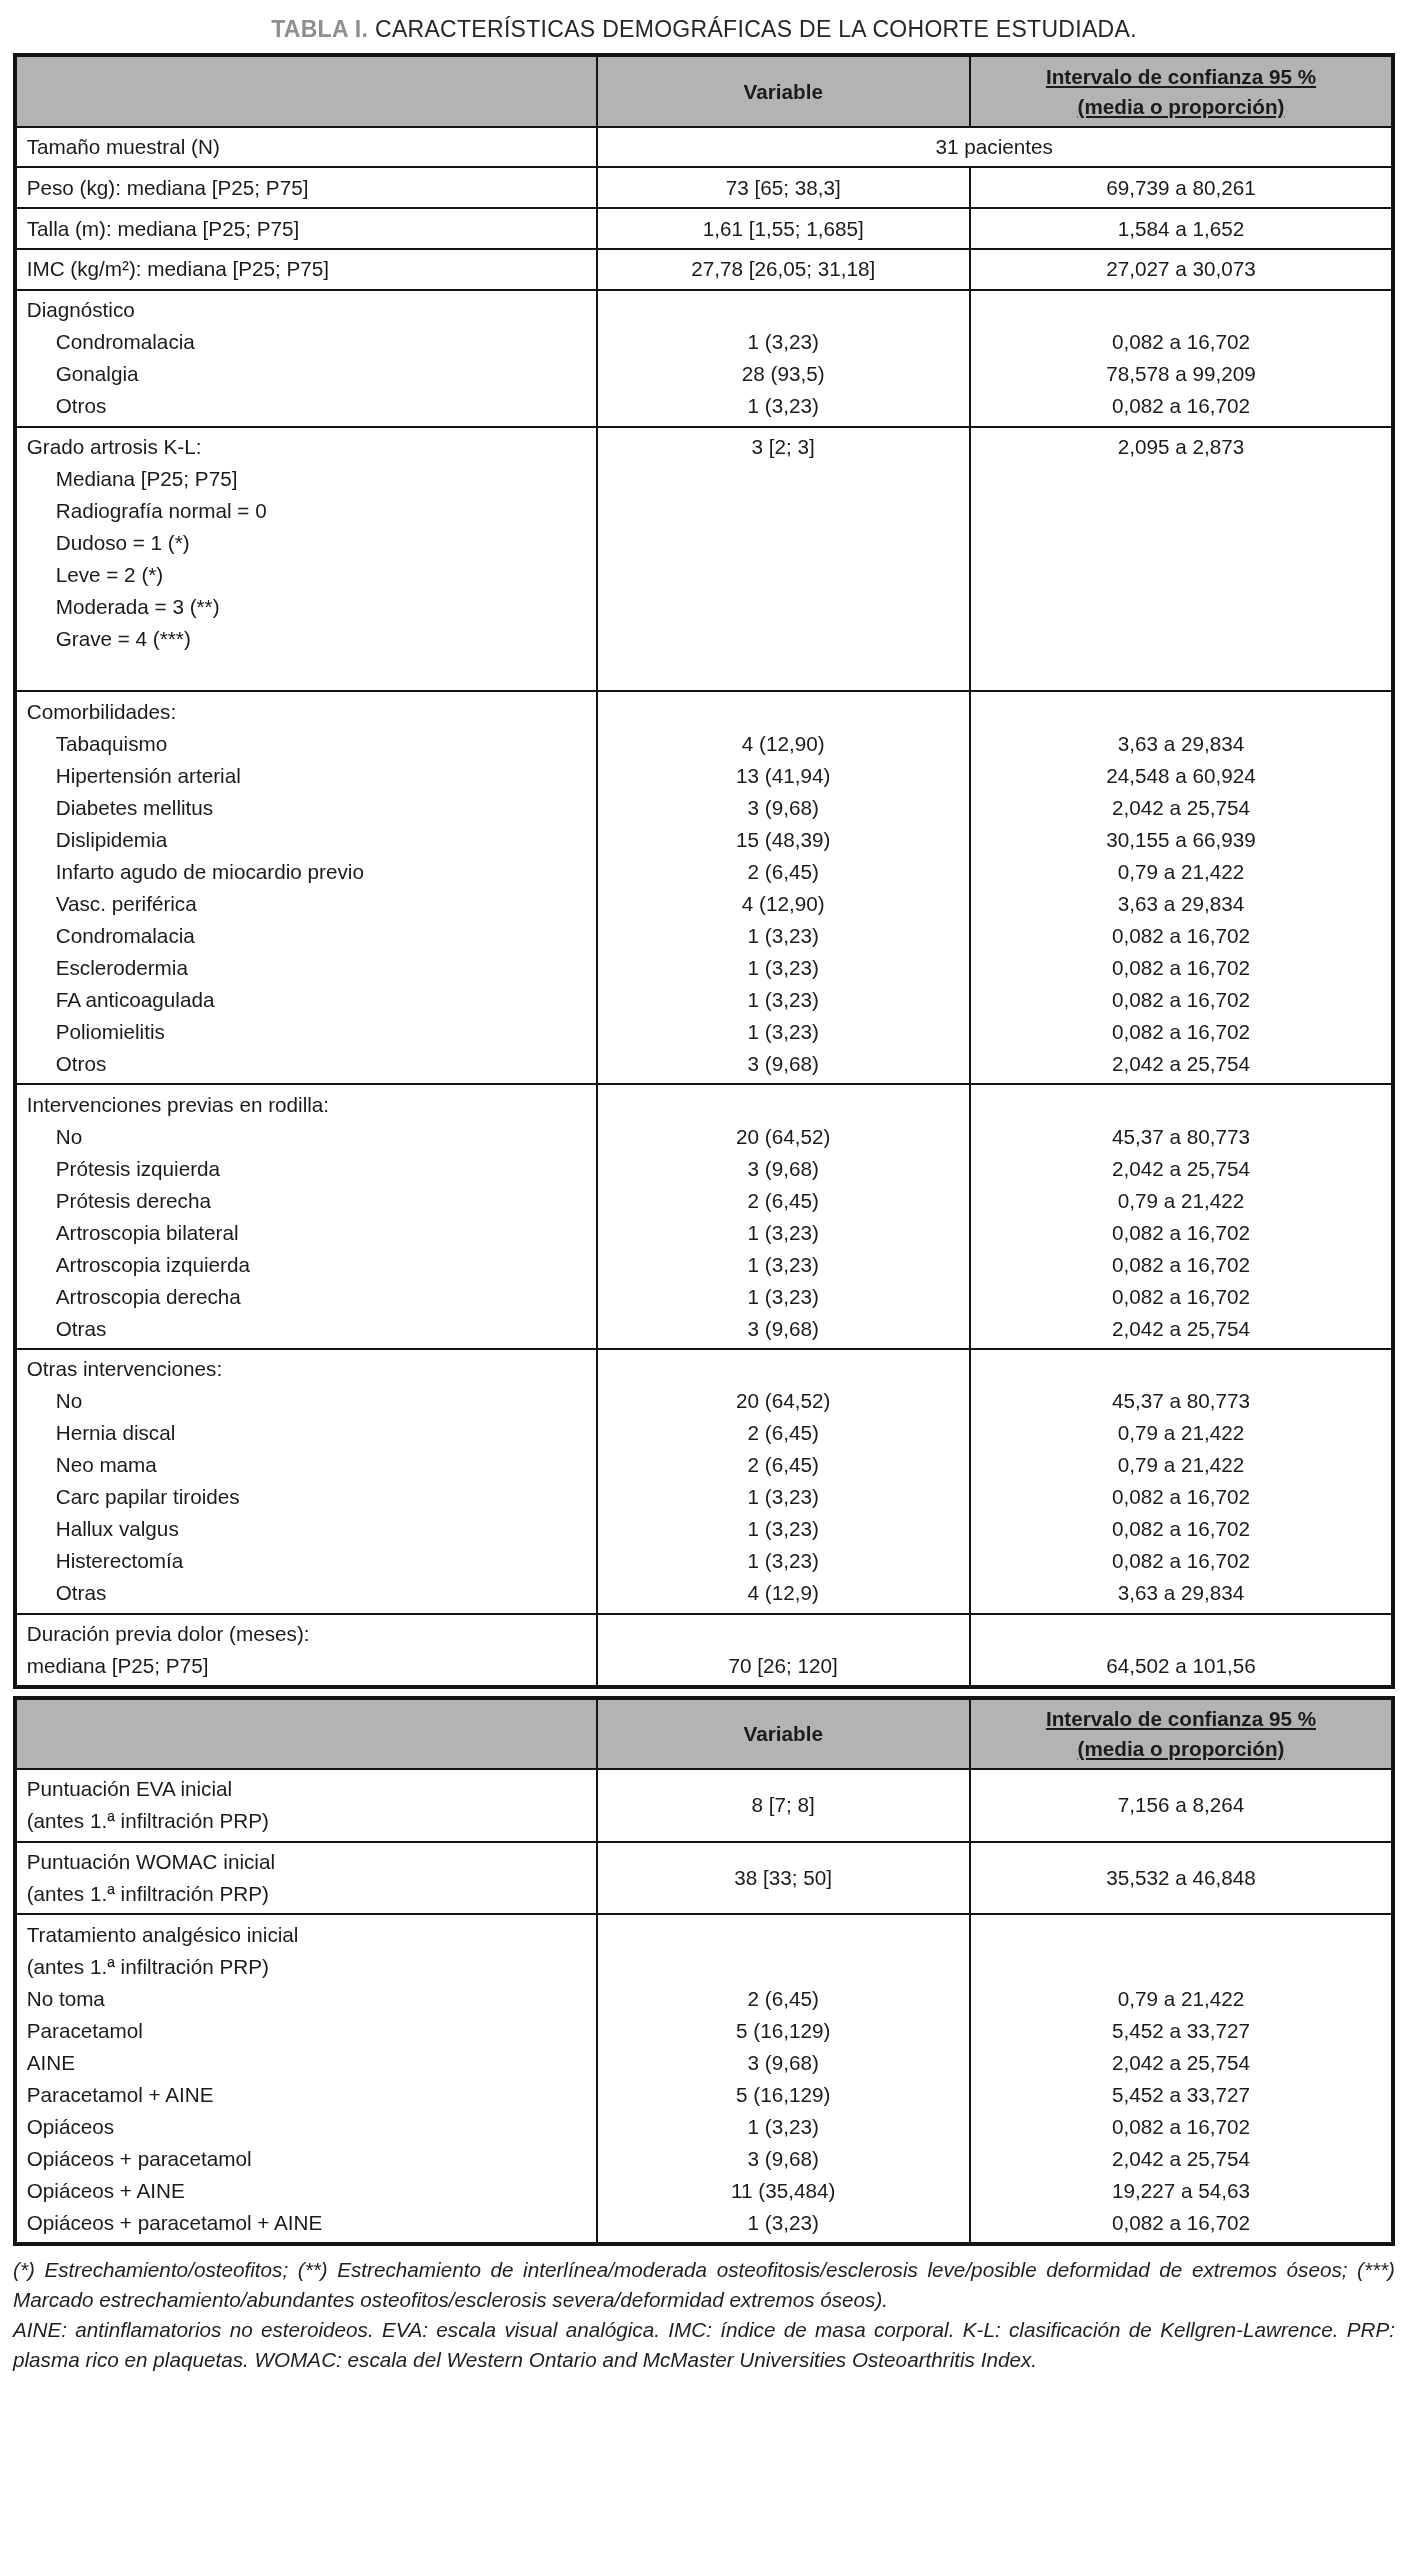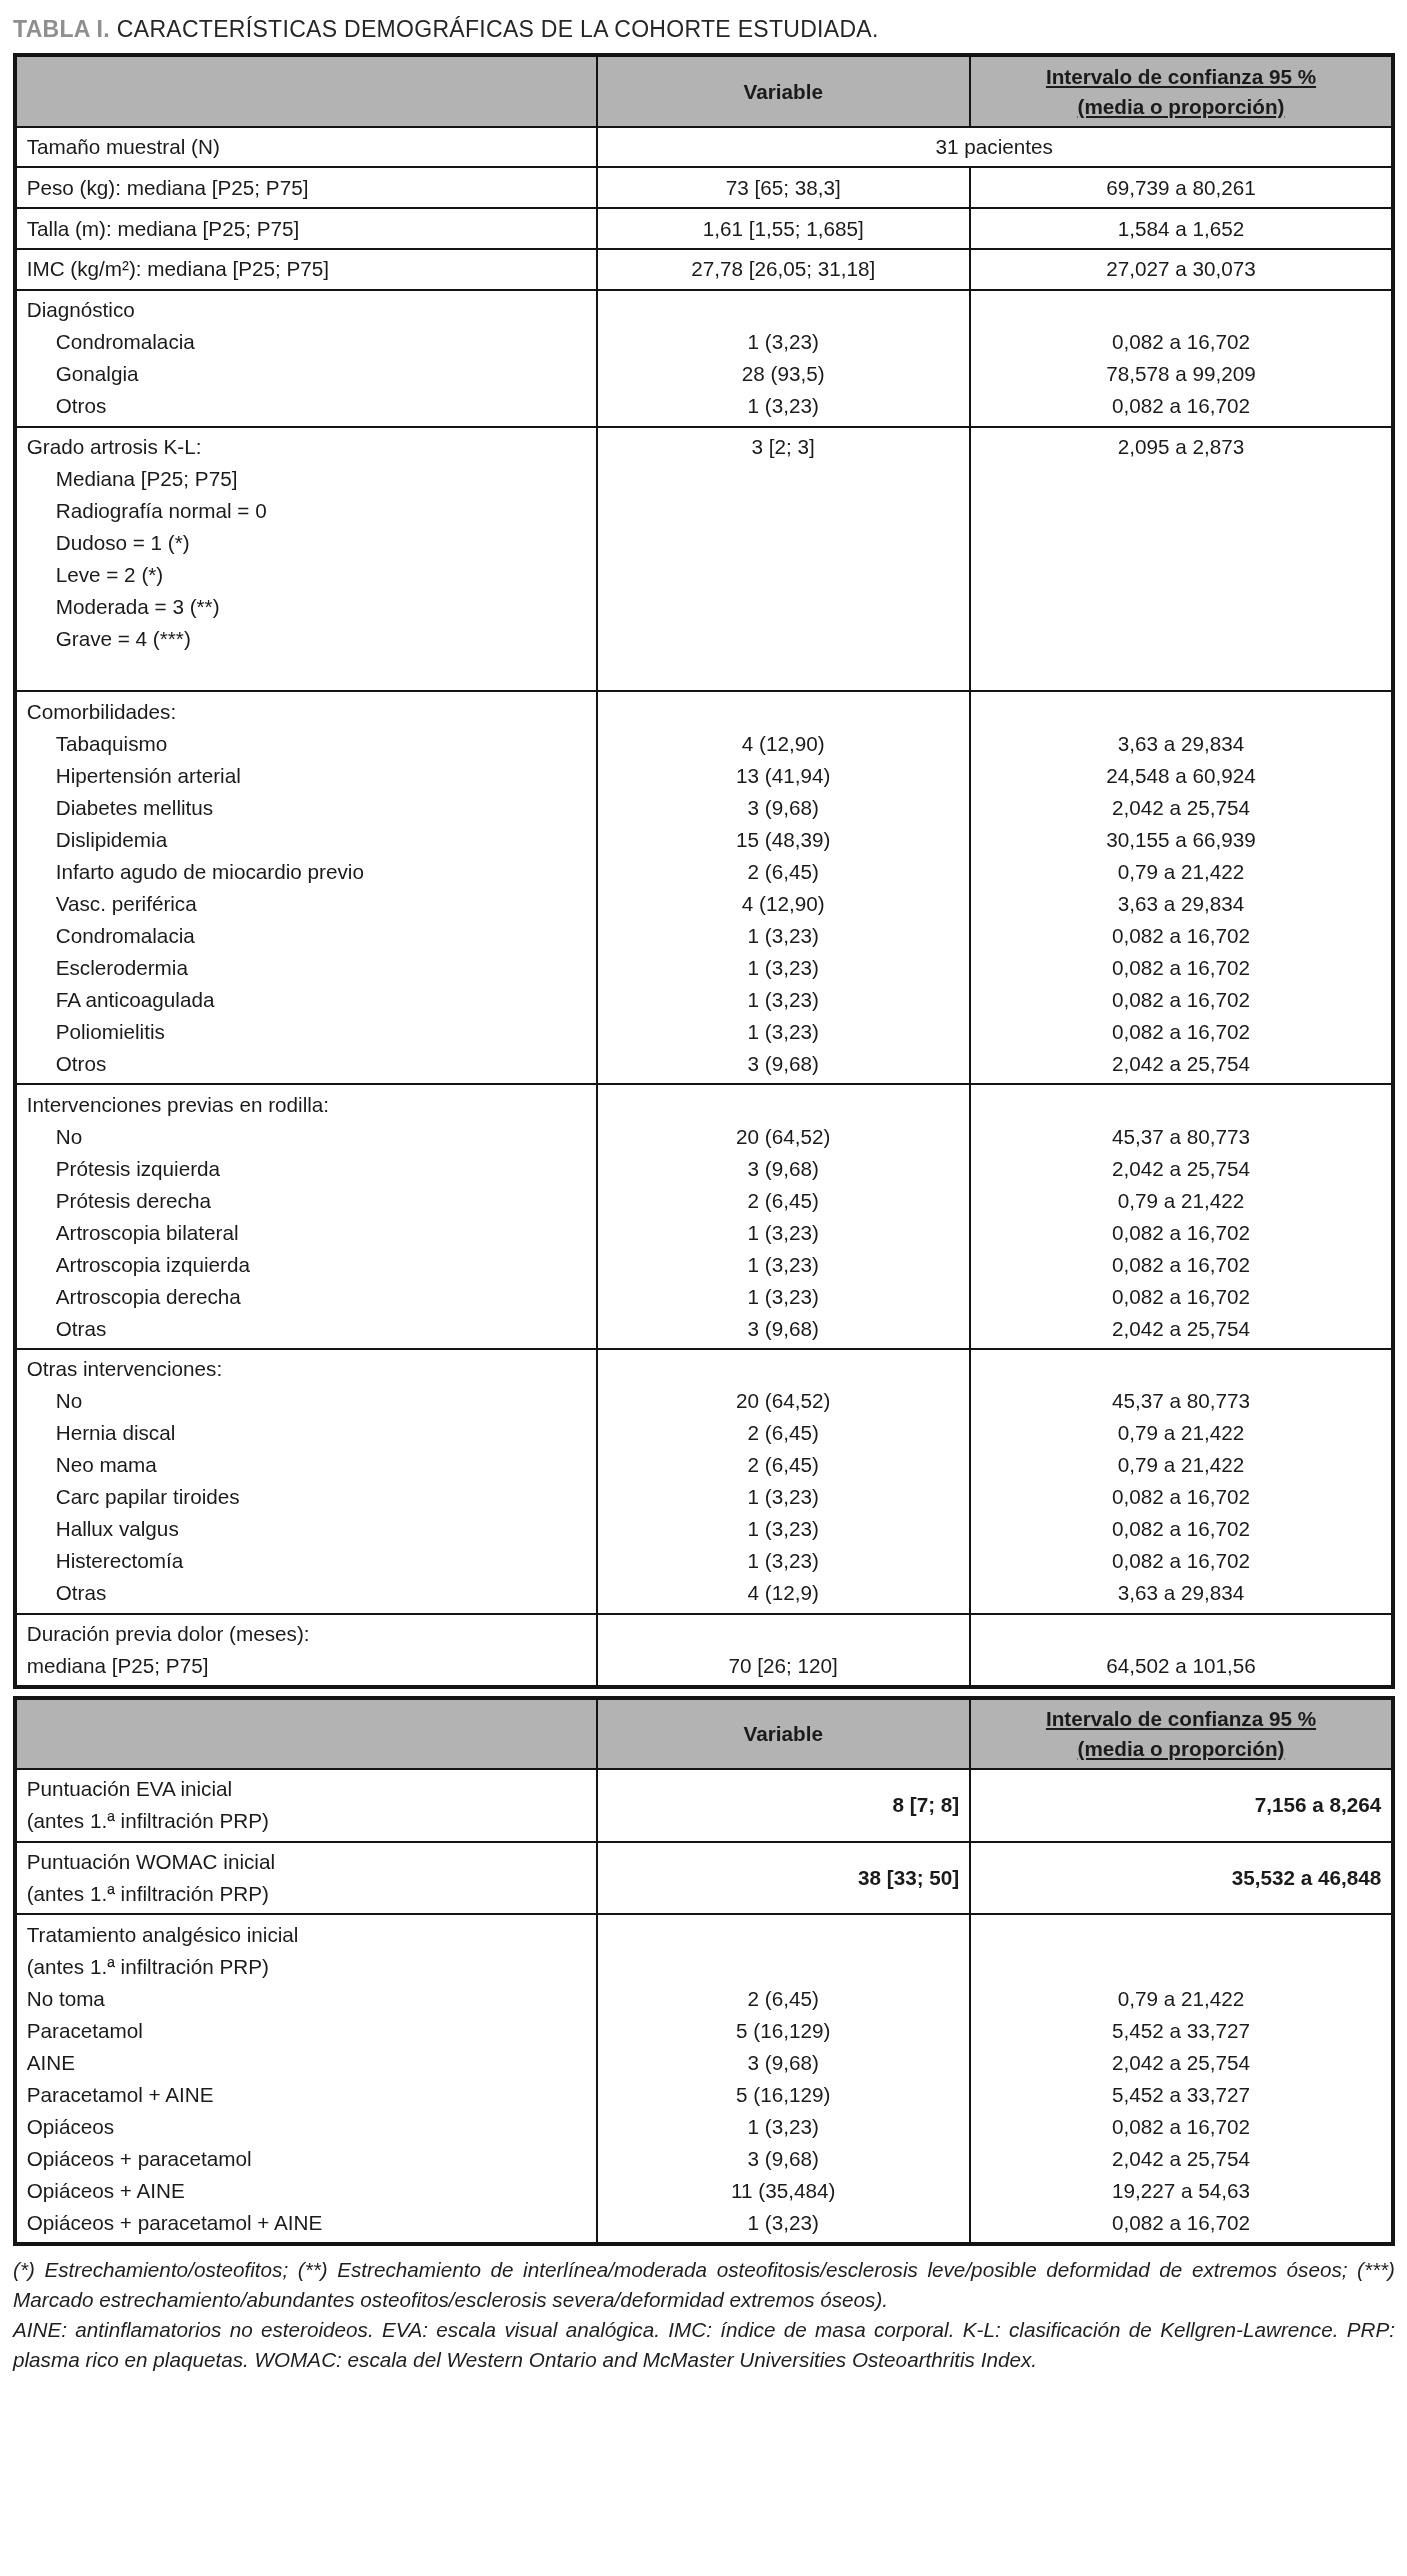--- a/index.html
+++ b/index.html
@@ -6,20 +6,21 @@
   html, body { background: #ffffff; }
   body {
     width: 1408px;
     min-height: 2576px;
     font-family: "Liberation Sans", "DejaVu Sans", sans-serif;
     color: var(--text-color, #1b1b1b);
   }
   .page { padding: 8.3px 13px 16.5px 13px; }
 
   .title {
+    text-align: center;
     font-size: 23px;
     line-height: 30px;
     margin: 5.5px 0 9.7px 0;
     letter-spacing: 0.3px;
   }
   .title .pfx { color: var(--title-accent, #8f8f8f); font-weight: bold; }
   .title .rest { color: #262626; font-weight: normal; margin-left: 6.9px; }
 
   table.demo {
     width: 100%;
@@ -39,21 +40,21 @@
     background: var(--header-bg, #b3b3b3);
     font-weight: bold;
     vertical-align: middle;
     text-align: center;
     padding: 4.1px 9.7px;
   }
   .ln { line-height: 32px; white-space: nowrap; overflow: hidden; }
   th .ln { line-height: 30px; white-space: normal; text-decoration: underline; }
   .ind { padding-left: 29px; }
   .c-val, .c-ci, .c-span { text-align: center; }
-  td.mid { vertical-align: middle; text-align: right; font-weight: bold; }
+  td.mid { vertical-align: middle; text-align: center; }
 
   .footnotes {
     margin-top: 8.3px;
     font-style: italic;
     font-size: 20.7px;
     line-height: 30px;
     color: #1f1f1f;
     text-align: justify;
   }
   .footnotes p { margin: 0; }

